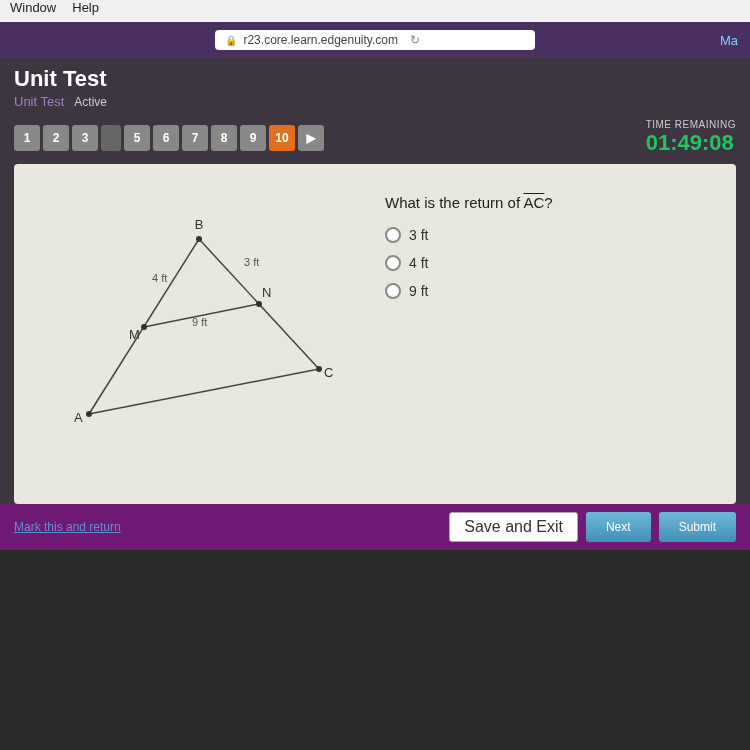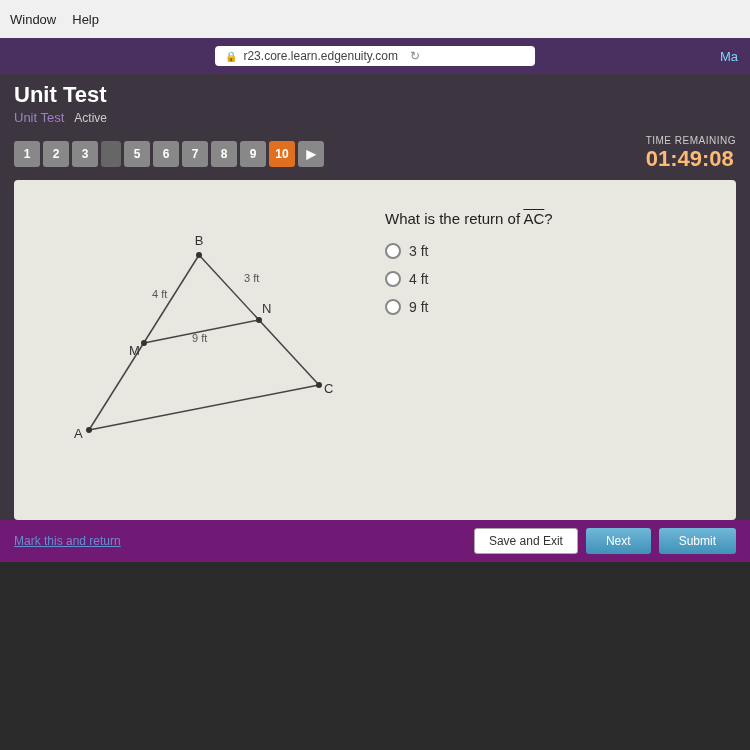--- a/index.html
+++ b/index.html
@@ -7,23 +7,23 @@
       width: 750px;
       height: 750px;
       background: #2a2a2a;
       font-family: Arial, sans-serif;
       overflow: hidden;
     }
 
     
     .menubar {
       background: #f0f0f0;
-      height: 38px;
-      display: flex;
-      align-items: center;
+      height: 22px;
+      display: flex;
+      align-items: flex-start;
       padding: 0 10px;
       gap: 16px;
     }
     .menubar-item {
       font-size: 13px;
       color: #222;
     }
 
     
     .browser-bar {
@@ -132,21 +132,21 @@
     }
     .time-label {
       font-size: 10px;
       color: #ccc;
       text-transform: uppercase;
       letter-spacing: 0.5px;
     }
     .time-value {
       font-size: 22px;
       font-weight: bold;
-      color: #fdba74;
+      color: #22c55e;
     }
 
     
     .content-card {
       background: #e8e8e0;
       margin: 0 14px;
       border-radius: 4px;
       padding: 20px;
       position: relative;
       min-height: 340px;
@@ -209,21 +209,21 @@
     }
     .footer-buttons {
       display: flex;
       gap: 8px;
     }
     .btn-save {
       background: white;
       border: 1px solid #aaa;
       border-radius: 3px;
       padding: 5px 14px;
-      font-size: 12px;
+      font-size: 16px;
       color: #333;
       cursor: pointer;
     }
     .btn-next {
       background: linear-gradient(to bottom, #70b8d8, #4090b8);
       border: none;
       border-radius: 3px;
       padding: 5px 20px;
       font-size: 12px;
       color: white;

